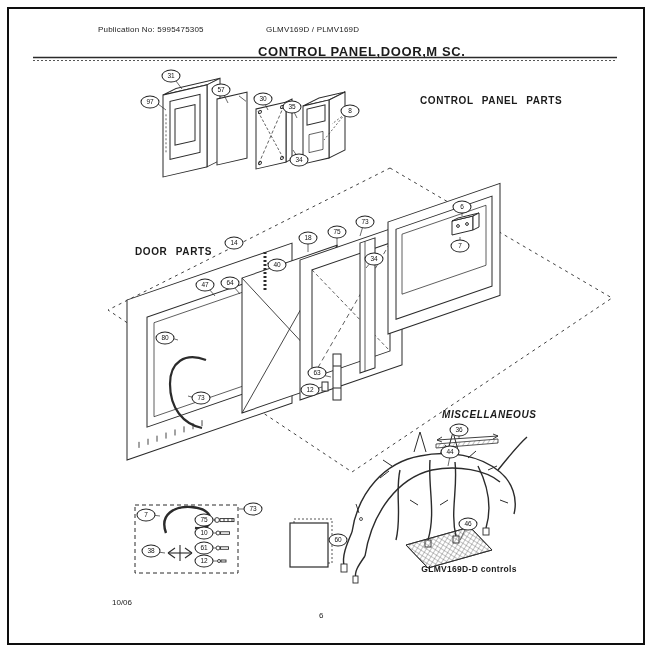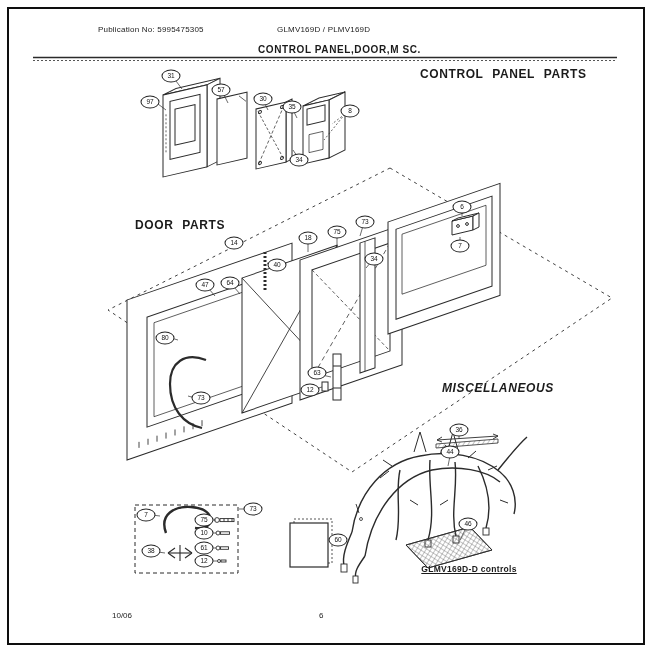--- a/index.html
+++ b/index.html
@@ -2,45 +2,45 @@
 <html><head>
 <meta charset="utf-8">
 <style>
   html,body{margin:0;padding:0;background:#fff;}
   #page{position:relative;width:650px;height:650px;background:#fff;
         font-family:"Liberation Sans",sans-serif;color:#1b1b1b;overflow:hidden;}
   #frame{position:absolute;left:7px;top:7px;width:634px;height:634px;
          border:2px solid #0e0e0e;}
   .label{position:absolute;white-space:nowrap;color:#1b1b1b;}
   .hdr{font-size:8px;letter-spacing:.2px;}
-  .ttl{font-size:10px;font-weight:600;letter-spacing:.6px;}
-  .sec{font-size:12px;font-weight:700;letter-spacing:.6px;word-spacing:5px;}
-  .cap{font-size:8.5px;font-weight:600;letter-spacing:.3px;text-decoration:underline;}
+  .ttl{font-size:13px;font-weight:600;letter-spacing:.6px;}
+  .sec{font-size:10px;font-weight:700;letter-spacing:.6px;word-spacing:5px;margin-top:28px;}
+  .cap{font-size:8.5px;font-weight:600;letter-spacing:.3px;}
   .ftr{font-size:8px;}
   svg{position:absolute;left:0;top:0;}
   .callout{position:absolute;width:17px;height:11px;border:1px solid #222;
            border-radius:50%;font-size:6.5px;line-height:10px;text-align:center;
            transform:translate(-50%,-50%);background:#fff;color:#111;}
 </style>
 </head>
 <body>
 
 <div id="page">
   <div id="frame"></div>
 
   <div class="label hdr" style="left:98px;top:25px;">Publication No: 5995475305</div>
-  <div class="label hdr" style="left:277px;top:25px;">GLMV169D / PLMV169D</div>
+  <div class="label hdr" style="left:266px;top:25px;">GLMV169D / PLMV169D</div>
   <div class="label ttl" style="left:258px;top:44px;">CONTROL PANEL,DOOR,M SC.</div>
 
   <div class="label sec" style="left:420px;top:67px;">CONTROL PANEL PARTS</div>
   <div class="label sec" style="left:135px;top:218px;">DOOR PARTS</div>
   <div class="label sec" style="left:442px;top:381px;font-style:italic;">MISCELLANEOUS</div>
   <div class="label cap" style="left:414px;top:564px;width:110px;text-align:center;">GLMV169D-D controls</div>
 
-  <div class="label ftr" style="left:112px;top:611px;">10/06</div>
+  <div class="label ftr" style="left:112px;top:598px;">10/06</div>
   <div class="label ftr" style="left:319px;top:611px;">6</div>
 
   <svg width="650" height="650" viewBox="0 0 650 650">
     <defs>
       <pattern id="hx" width="4" height="4" patternUnits="userSpaceOnUse" patternTransform="rotate(32)">
         <path d="M0,0 L0,4" stroke="#555" stroke-width="0.7"></path>
       </pattern>
       <pattern id="hx2" width="4" height="4" patternUnits="userSpaceOnUse" patternTransform="rotate(-58)">
         <path d="M0,0 L0,4" stroke="#555" stroke-width="0.7"></path>
       </pattern>

